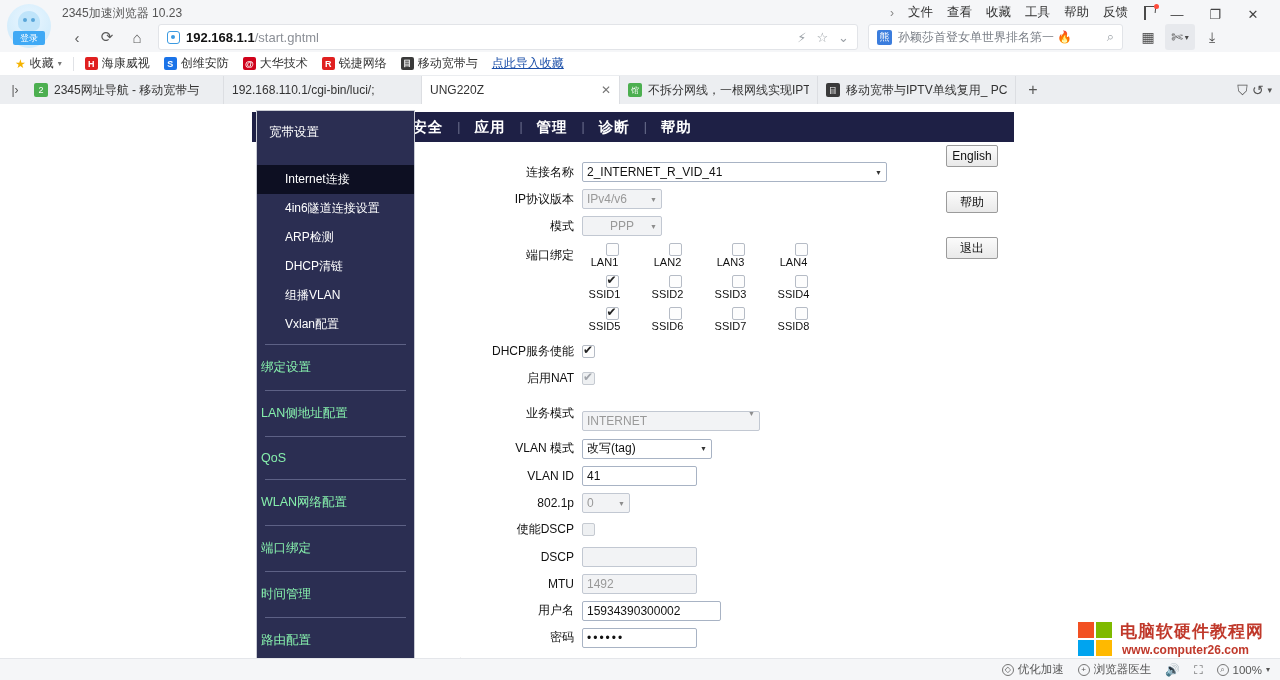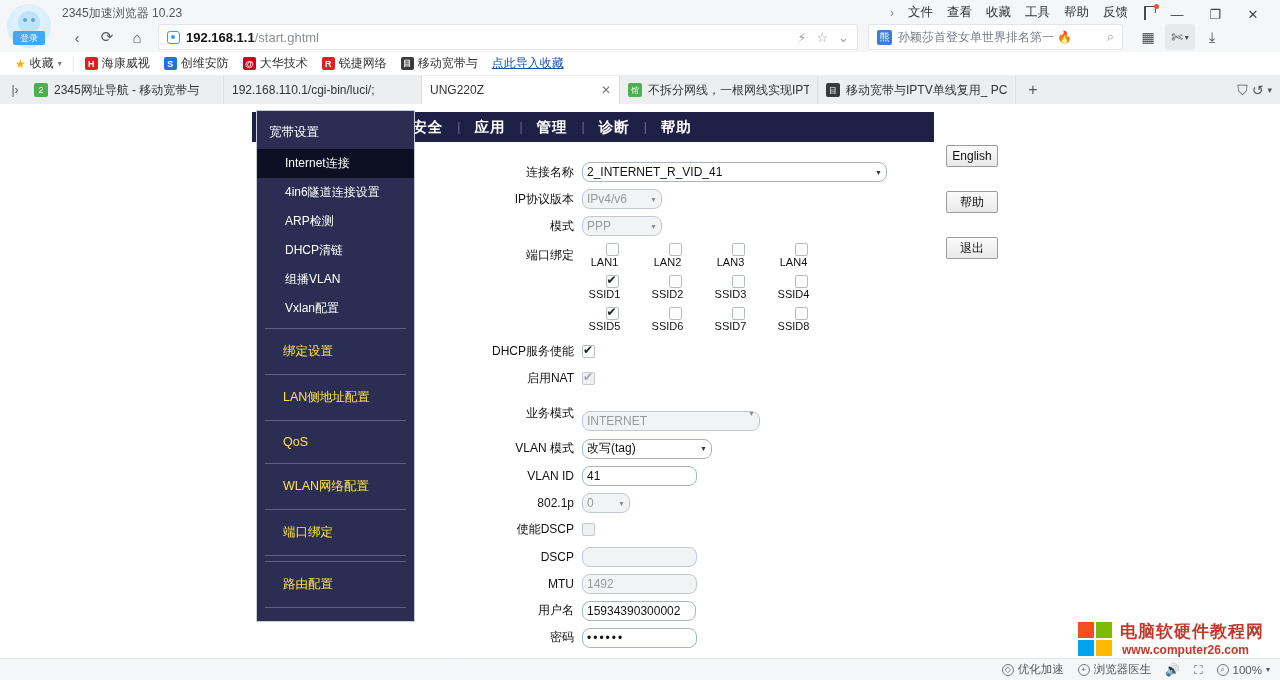--- a/index.html
+++ b/index.html
@@ -132,51 +132,51 @@
   .tab .tname { overflow: hidden; text-overflow: clip; flex: 1; }
   .tab .tclose { color: #777; font-size: 12px; }
   .tabico { width: 14px; height: 14px; flex: none; display: flex; align-items: center; justify-content: center; font-size: 9px; color:#fff; border-radius: 2px; }
   .newtab { width: 34px; display: flex; align-items: center; justify-content: center; color: #555; font-size: 16px; }
   .tabs-right { margin-left: auto; display: flex; align-items: center; gap: 4px; padding-right: 8px; color: #555; font-size: 14px; }
 
   
   .page { position: absolute; left: 0; top: 110px; width: 1280px; height: 570px; background: #fff; }
 
   .router-nav {
-    position: absolute; left: 252px; top: 2px; width: 682px; height: 30px;
+    position: absolute; left: 252px; top: 2px; width: 762px; height: 30px;
     background: #1e2045; display: flex; align-items: center;
     padding-left: 22px; gap: 0px;
   }
   .rn-item { font-size: 14.5px; font-weight: bold; color: #ffffff; padding: 0 14px; letter-spacing: 1px; }
   .rn-item.active { color: #46e6e6; }
   .rn-sep { color: #6f7290; font-size: 12px; }
 
   .sidebar {
     position: absolute; left: 256px; top: 148px - 110px; width: 159px;
     background: #2b2e52; border: 1px solid #c9ccd4;
     padding: 6px 0 8px 0;
   }
-  .sb-head { color: #ffffff; font-size: 12.5px; padding: 7px 10px 8px 12px; }
+  .sb-head { color: #ffffff; font-size: 12.5px; padding: 7px 10px 24px 12px; }
   .sb-sub { color: #ffffff; font-size: 12px; padding: 6px 10px 6px 28px; font-family: "Liberation Sans", sans-serif; }
   .sb-sub.active { background: #0d0f22; color: #ffffff; }
   .sb-div { height: 1px; background: #5d6185; margin: 5px 8px; }
-  .sb-item { color: #fde047; font-size: 12.5px; padding: 9px 10px 9px 26px; }
+  .sb-item { color: #86efac; font-size: 12.5px; padding: 9px 10px 9px 4px; }
 
   .form-area { position: absolute; left: 430px; top: 52px; width: 520px; }
   .frow { display: flex; align-items: center; margin-bottom: 7px; min-height: 20px; }
   .flabel {
     width: 152px; text-align: right; padding-right: 8px;
     font-size: 12px; color: #111; white-space: nowrap;
   }
   .fctl { display: flex; align-items: center; }
 
   select, input[type=text], input[type=password] {
     font-family: "Liberation Sans", sans-serif;
     font-size: 12px; height: 20px; border: 1px solid #a8b3c4;
-    background: #fff; color: #111; padding: 0 4px; border-radius: 8px;
+    background: #fff; color: #111; padding: 0 4px; border-radius: 2px;
     outline: none;
   }
   .selwrap { position: relative; display: inline-block; }
   .selwrap:after {
     content: "▼"; position: absolute; right: 5px; top: 50%; transform: translateY(-50%);
     font-size: 7px; color: #333; pointer-events: none;
   }
   .selwrap.dis:after { color: #8c8c8c; }
   .dis-field { background: #f2f3f5 !important; color: #999 !important; border-color: #c2c8d2 !important; }
 
@@ -394,20 +394,21 @@
       <div class="sb-item">绑定设置</div>
       <div class="sb-div"></div>
       <div class="sb-item">LAN侧地址配置</div>
       <div class="sb-div"></div>
       <div class="sb-item">QoS</div>
       <div class="sb-div"></div>
       <div class="sb-item">WLAN网络配置</div>
       <div class="sb-div"></div>
       <div class="sb-item">端口绑定</div>
       <div class="sb-div"></div>
+      <div class="sb-item">时间管理</div>
       <div class="sb-div"></div>
       <div class="sb-item">路由配置</div>
       <div class="sb-div"></div>
     </div>
 
     <div class="side-buttons">
       <div class="sbtn en">English</div>
       <div class="sbtn">帮助</div>
       <div class="sbtn">退出</div>
     </div>
@@ -429,21 +430,21 @@
           <span class="selwrap dis">
             <input type="text" readonly="" class="dis-field" style="width: 80px;" value="IPv4/v6">
           </span>
         </div>
       </div>
 
       <div class="frow">
         <div class="flabel">模式</div>
         <div class="fctl">
           <span class="selwrap dis">
-            <input type="text" readonly="" class="dis-field" style="width: 80px;" value="PPP">
+            <input type="text" readonly="" class="dis-field" style="width: 80px; text-align: center;" value="PPP">
           </span>
         </div>
       </div>
 
       <div class="frow">
         <div class="flabel">端口绑定</div>
         <div class="fctl cbgroup">
           <span class="cbitem">
             <input type="checkbox" class="cbx" style="">
             <span class="cblabel">LAN1</span>
@@ -572,21 +573,21 @@
       <div class="frow">
         <div class="flabel">MTU</div>
         <div class="fctl">
           <input type="text" class="dis-field" style="width: 115px;" value="1492">
         </div>
       </div>
 
       <div class="frow">
         <div class="flabel">用户名</div>
         <div class="fctl">
-          <input type="text" style="width: 114px;" value="15934390300002">
+          <input type="text" style="width: 139px;" value="15934390300002">
         </div>
       </div>
 
       <div class="frow">
         <div class="flabel">密码</div>
         <div class="fctl">
           <input type="text" style="width: 115px; letter-spacing: 2px;" value="••••••">
         </div>
       </div>
 

